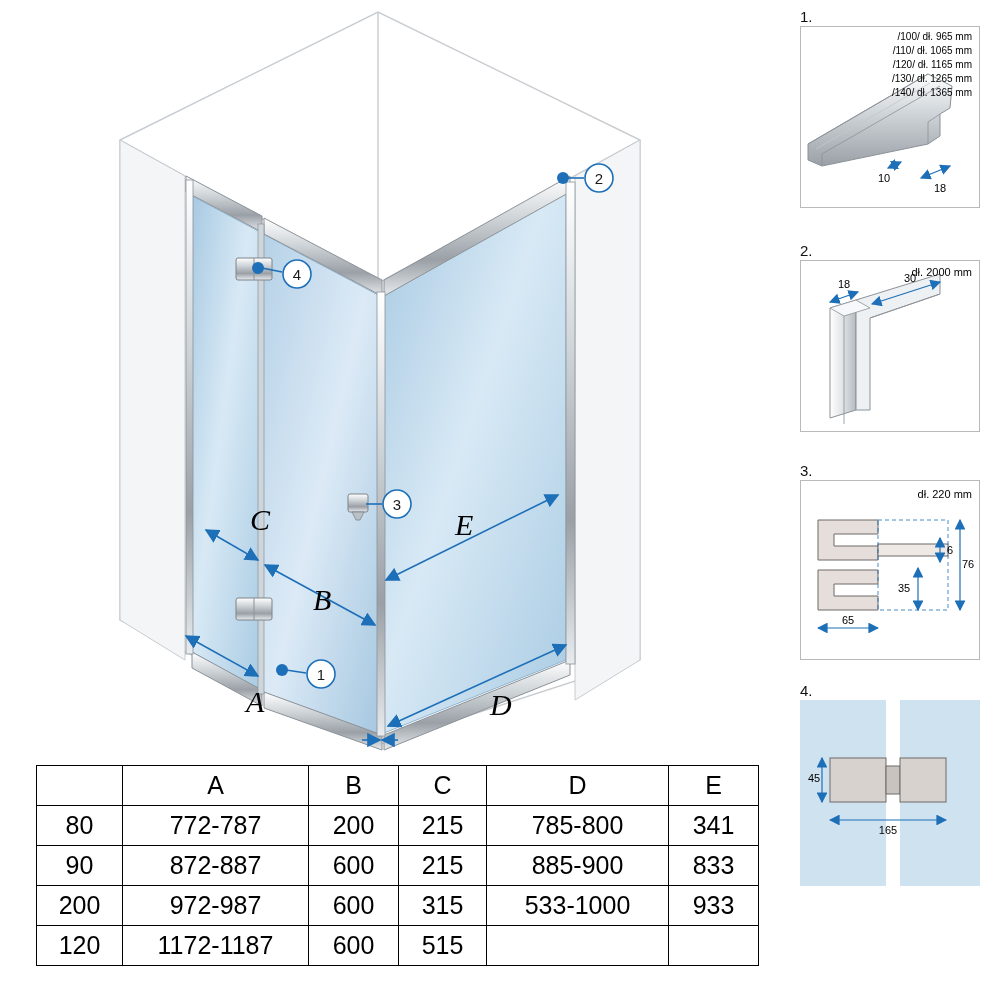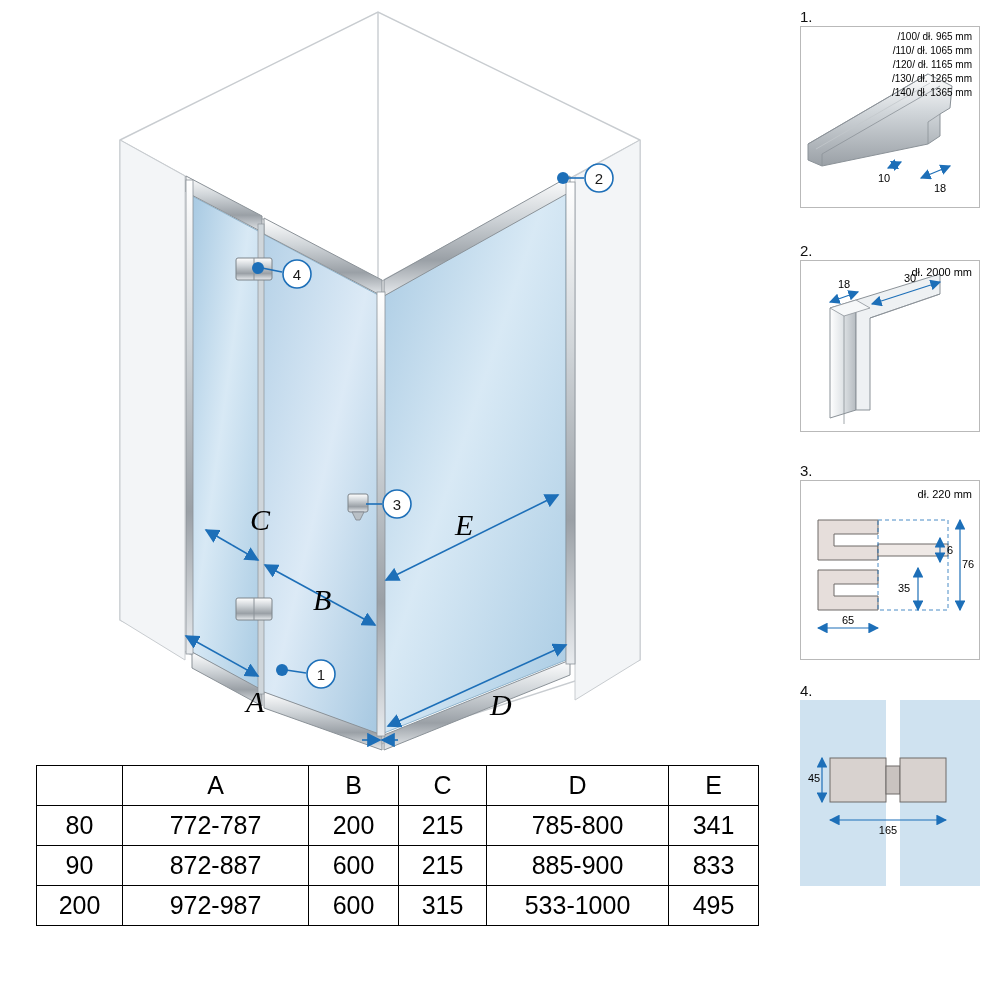--- a/index.html
+++ b/index.html
@@ -340,18 +340,26 @@
         <td>215</td>
         <td>885-900</td>
         <td>833</td>
       </tr>
       <tr>
         <td>200</td>
         <td>972-987</td>
         <td>600</td>
         <td>315</td>
         <td>533-1000</td>
-        <td>495</td>
+        <td>933</td>
+      </tr>
+      <tr>
+        <td>120</td>
+        <td>1172-1187</td>
+        <td>600</td>
+        <td>515</td>
+        <td></td>
+        <td></td>
       </tr>
     </tbody>
   </table>
 
 </div>
 
 </body></html>

